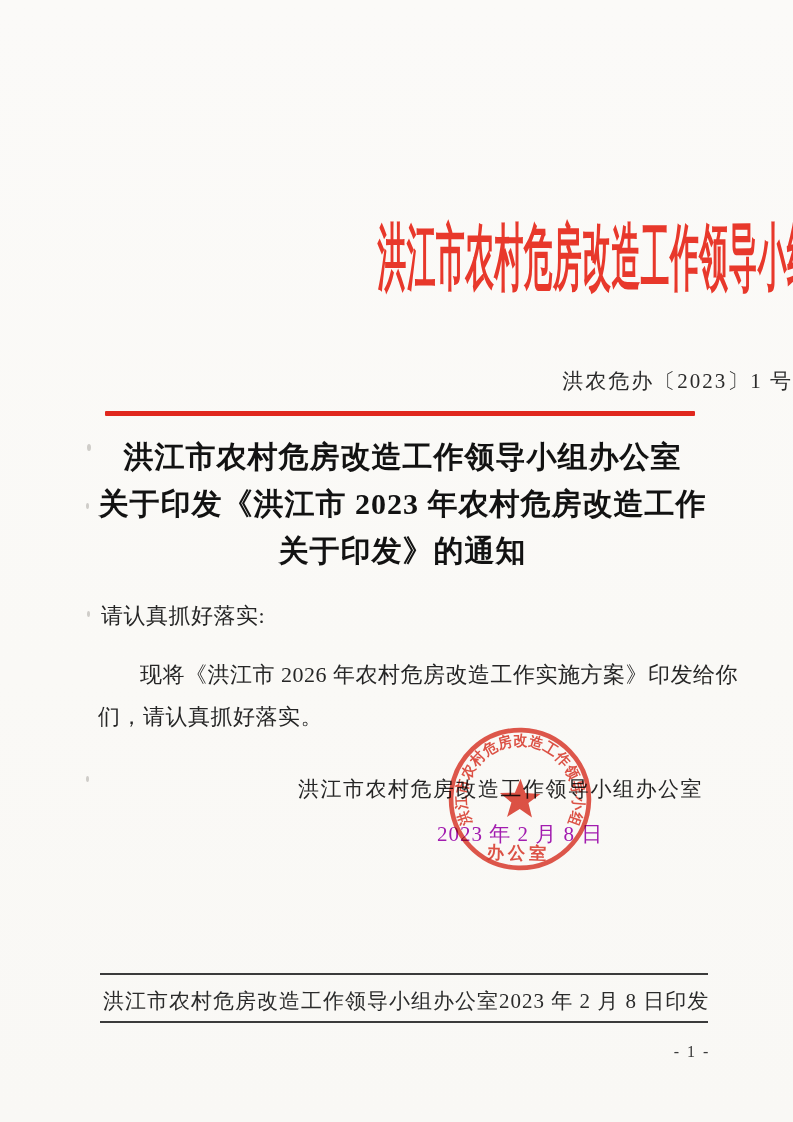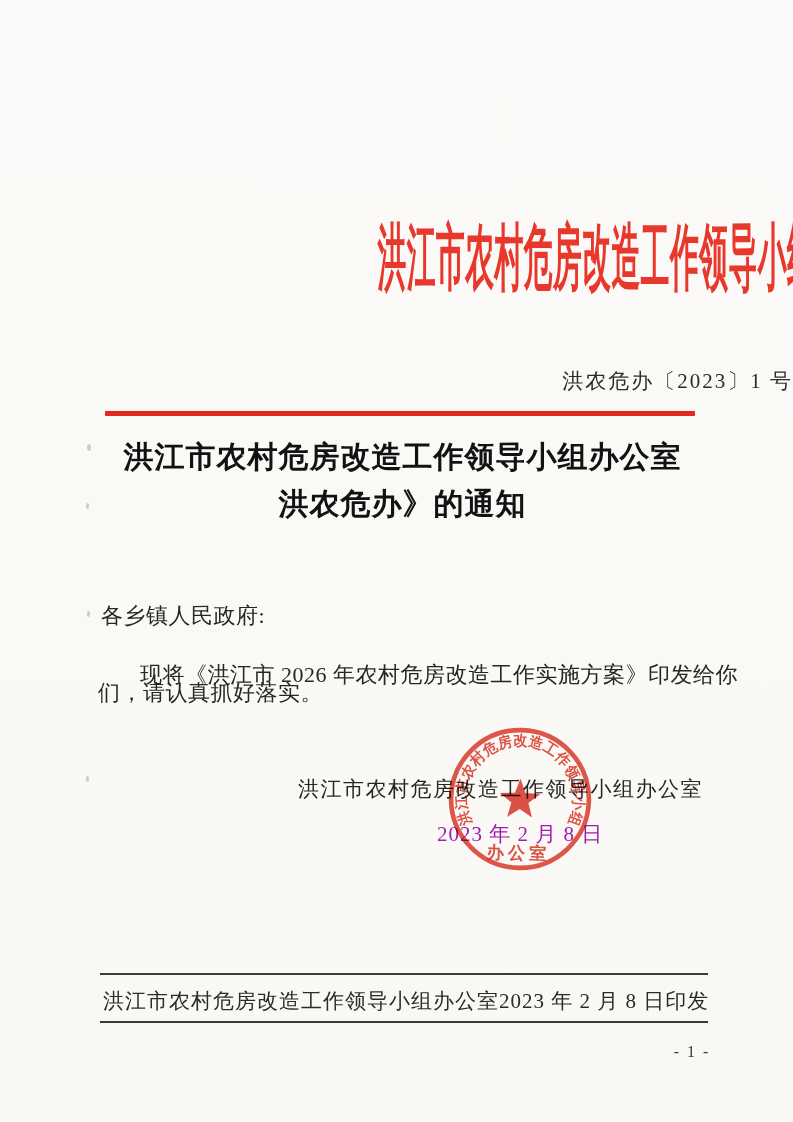--- a/index.html
+++ b/index.html
@@ -42,21 +42,21 @@
   .doc-title {
     position: absolute; top: 433px; left: 12px; width: 781px;
     text-align: center; font-size: 30px; font-weight: bold; color: #121212;
     line-height: 47px; letter-spacing: 1px;
   }
 
   
   .body-line { position: absolute; font-size: 22px; color: #262626; white-space: nowrap; letter-spacing: 0.5px; }
   .salutation { top: 601px; left: 101px; }
   .para-1 { top: 660px; left: 140px; }
-  .para-2 { top: 678px; left: 98px; }
+  .para-2 { top: 702px; left: 98px; }
 
   
   .sig-org {
     position: absolute; top: 775px; right: 90px;
     font-size: 21px; color: #262626; letter-spacing: 1.5px; white-space: nowrap;
   }
   .sig-date {
     position: absolute; top: 820px; left: 437px;
     font-size: 21px; color: #a21caf; letter-spacing: 1px; white-space: nowrap;
   }
@@ -99,24 +99,25 @@
   <div class="masthead">
     <span>洪江市农村危房改造工作领导小组办公室文件</span>
   </div>
 
   <div class="doc-number">洪农危办〔2023〕1 号</div>
 
   <div class="red-rule"></div>
 
   <div class="doc-title">
     <div>洪江市农村危房改造工作领导小组办公室</div>
-    <div>洪农危办》的通知</div>
+    <div>关于印发《洪江市 2023 年农村危房改造工作</div>
+    <div>关于印发》的通知</div>
   </div>
 
-  <div class="body-line salutation">各乡镇人民政府:</div>
+  <div class="body-line salutation">请认真抓好落实:</div>
   <div class="body-line para-1">现将《洪江市 2026 年农村危房改造工作实施方案》印发给你</div>
   <div class="body-line para-2">们，请认真抓好落实。</div>
 
   <div class="sig-org">洪江市农村危房改造工作领导小组办公室</div>
   <div class="sig-date">2023 年 2 月 8 日</div>
 
   <svg class="seal" viewBox="0 0 150 150" xmlns="http://www.w3.org/2000/svg">
     <defs>
       <path id="sealArc" d="M 28.2 99.9 A 53 53 0 1 1 121.8 99.9" fill="none"></path>
     </defs>

